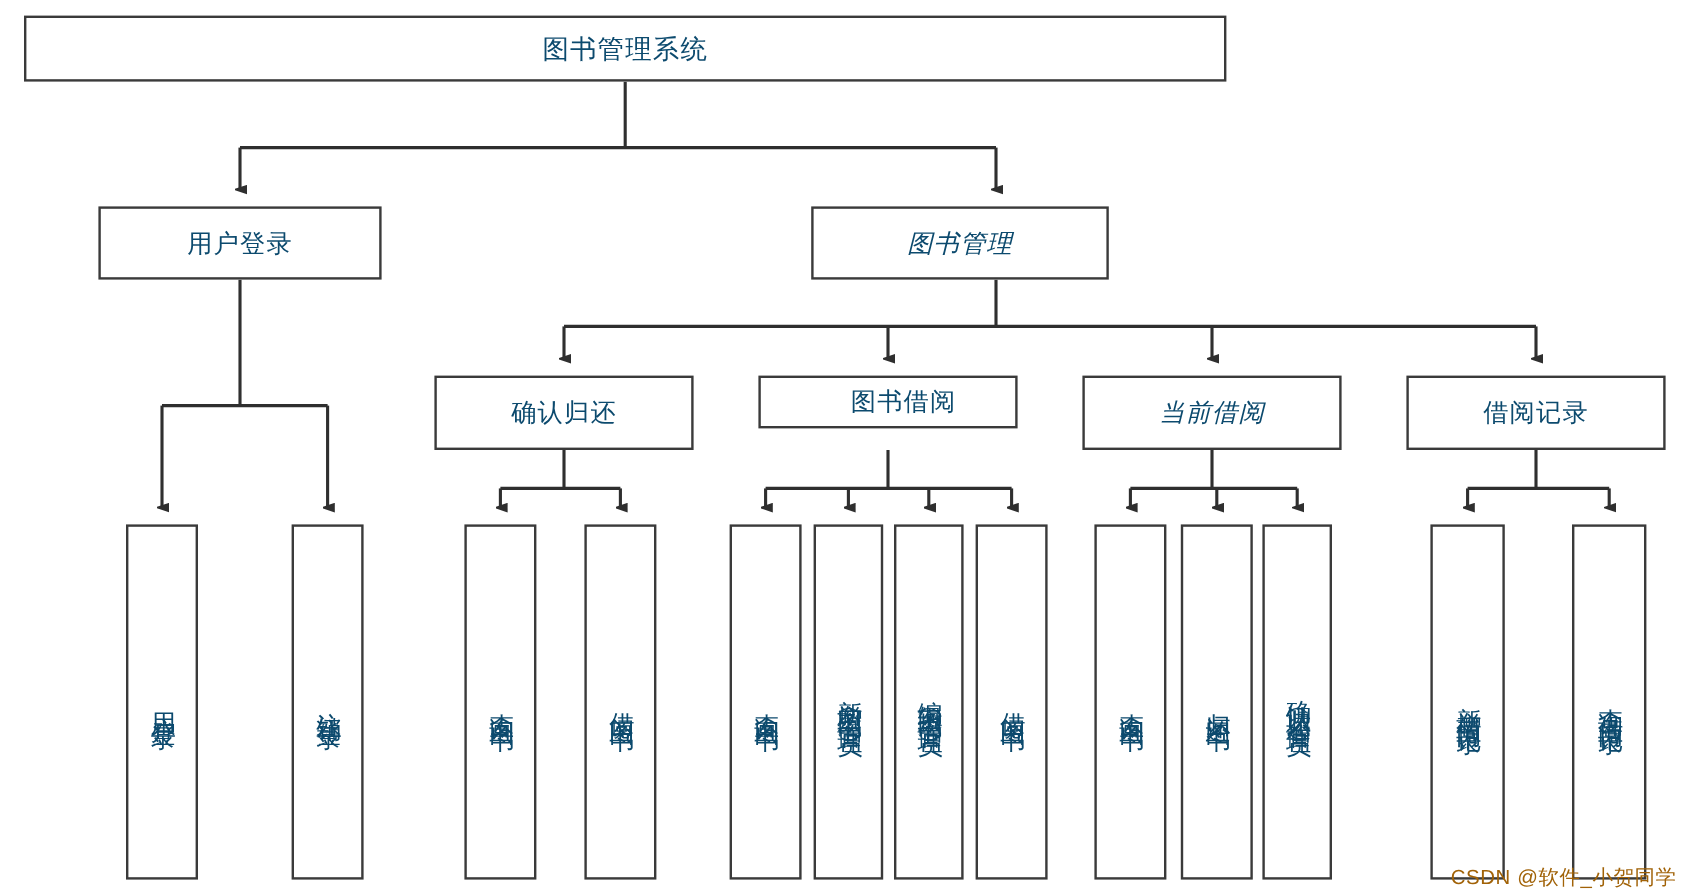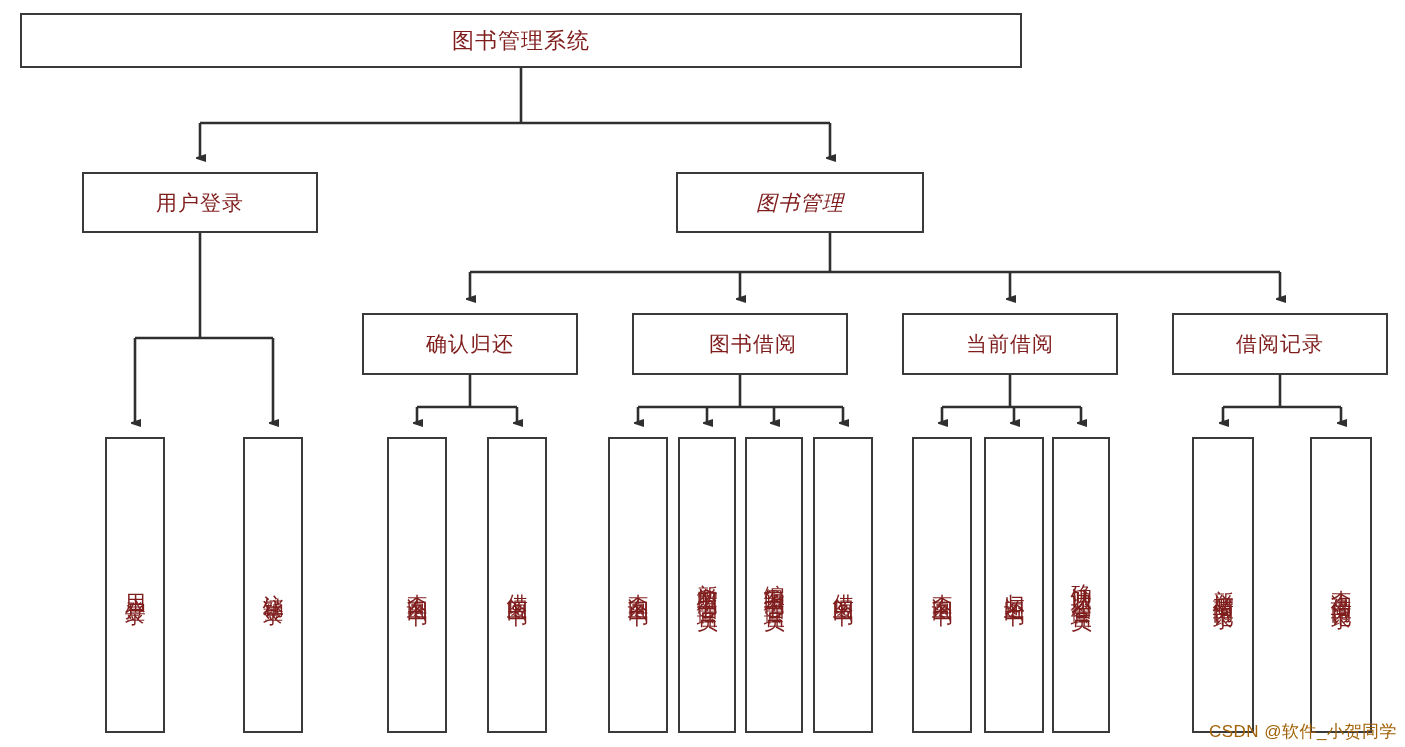--- a/index.html
+++ b/index.html
@@ -26,21 +26,21 @@
     pointer-events: none;
   }
   .node {
     position: absolute;
     box-sizing: border-box;
     border: 2px solid #3a3a3a;
     background: #ffffff;
     display: flex;
     align-items: center;
     justify-content: center;
-    color: #7f1d1d;
+    color: #0c4a6e;
     font-size: 21px;
     letter-spacing: 1px;
     white-space: nowrap;
   }
   .node.root {
     font-size: 22px;
   }
   .node.leaf {
     font-size: 21px;
     letter-spacing: 3px;
@@ -128,24 +128,24 @@
   <div class="node" style="left:82px; top:172px; width:236px; height:61px;">
     <span>用户登录</span>
   </div>
   <div class="node" style="left:676px; top:172px; width:248px; height:61px;font-style:italic;">
     <span>图书管理</span>
   </div>
 
   <div class="node" style="left:362px; top:313px; width:216px; height:62px;">
     <span>确认归还</span>
   </div>
-  <div class="node" style="left:632px; top:313px; width:216px; height:62px;padding-left:26px;">
+  <div class="node" style="left:632px; top:313px; width:216px; height:44px;padding-left:26px;">
     <span>图书借阅</span>
   </div>
-  <div class="node" style="left:902px; top:313px; width:216px; height:62px;">
+  <div class="node" style="left:902px; top:313px; width:216px; height:62px;font-style:italic;">
     <span>当前借阅</span>
   </div>
   <div class="node" style="left:1172px; top:313px; width:216px; height:62px;">
     <span>借阅记录</span>
   </div>
 
   <div class="node leaf" style="left:105px; top:437px; width:60px; height:296px;">
     <span class="vtext">用户登录</span>
   </div>
   <div class="node leaf" style="left:243px; top:437px; width:60px; height:296px;">

